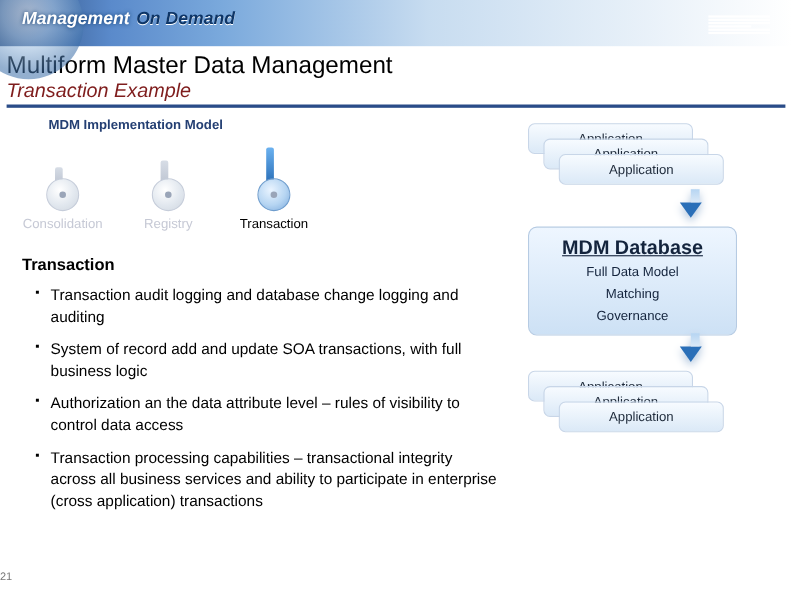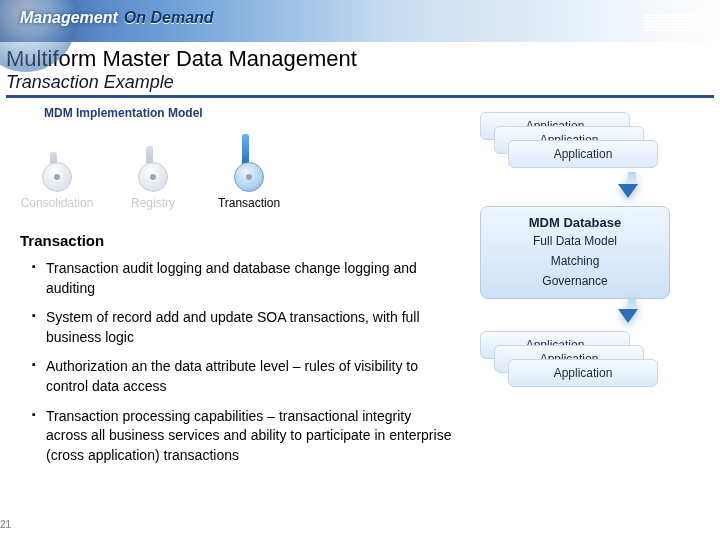--- a/index.html
+++ b/index.html
@@ -8,21 +8,21 @@
   .banner-text { position: absolute; left: 20px; top: 9px; display: flex; align-items: baseline; gap: 6px; }
   .iod { font-style: italic; font-weight: 700; color: #fff; font-size: 16px; text-shadow: 0 0 4px #114077; }
   .iod2 { font-style: italic; font-weight: 700; color: #0d3567; font-size: 16px; text-shadow: 0 1px 0 #fff; }
   .banner-circle { position: absolute; left: -24px; top: -28px; width: 100px; height: 100px; border-radius: 50%; background: radial-gradient(circle at 50% 40%, #fff 0%, #b8d4ef 30%, #3b6ea8 70%); opacity: .55; }
   .ibm-logo { position: absolute; right: 20px; top: 14px; width: 56px; height: 20px; }
   .ibm-bar { height: 2px; background: #fff; margin-bottom: 1px; }
   .ibm-logo .c1 { width: 100%; } .ibm-logo .c2 { width: 100%; } .ibm-logo .c3 { width: 100%; }
   .ibm-logo .c4 { width: 70%; } .ibm-logo .c5 { width: 100%; } .ibm-logo .c6 { width: 100%; }
 
   .title { font-size: 22px; font-weight: 400; color: #000; margin: 4px 0 0 6px; }
-  .subtitle { font-size: 18px; font-style: italic; color: #0f172a; margin: 0 0 0 6px; }
+  .subtitle { font-size: 18px; font-style: italic; color: #7f1d1d; margin: 0 0 0 6px; }
   .divider { height: 3px; background: #2a4c88; margin: 2px 6px 8px 6px; }
 
   .content { display: flex; padding: 0 14px; }
   .left { flex: 0 0 440px; }
   .right { flex: 1; position: relative; padding-top: 6px; }
 
   .section-label { font-size: 12px; font-weight: 700; color: #243f73; margin: 0 0 6px 30px; }
   .styles { display: flex; gap: 6px; margin-left: 6px; }
   .style { display: flex; flex-direction: column; align-items: center; width: 90px; }
   .dial { width: 30px; height: 30px; border-radius: 50%; background: radial-gradient(circle at 40% 35%, #fff, #e2e8ef 55%, #cfd6df 100%); border: 1px solid #c6cdda; position: relative; }
@@ -45,21 +45,21 @@
   .bullets li::before { content: "▪"; position: absolute; left: 0; top: 0; color: #000; font-size: 11px; }
 
   .stack { position: relative; height: 62px; margin-left: 26px; }
   .app-box { position: absolute; width: 150px; height: 28px; border-radius: 6px; background: linear-gradient(#f7fbff,#dbe9f7); border: 1px solid #c8d6e8; font-size: 12px; color: #1e2a3a; display: flex; align-items: center; justify-content: center; }
   .a1 { left: 0; top: 0; } .a2 { left: 14px; top: 14px; } .a3 { left: 28px; top: 28px; }
   .arrow { width: 0; height: 0; margin: 10px auto 8px auto; }
   .arrow.down { border-left: 10px solid transparent; border-right: 10px solid transparent; border-top: 14px solid #2a6fb8; filter: drop-shadow(0 4px 4px #b0c5dd); }
   .arrow.down::before { content: ""; display: block; width: 8px; height: 12px; background: linear-gradient(#b6d5f2,#dbe9f7); margin: -26px auto 0 auto; }
 
   .mdm-box { margin-left: 26px; width: 190px; border-radius: 8px; background: linear-gradient(#eef6ff,#cde1f5); border: 1px solid #b6cbe3; padding: 8px 6px 10px 6px; text-align: center; }
-  .mdm-title { font-size: 13px; font-weight: 700; color: #14243d; }
+  .mdm-title { font-size: 18px; font-weight: 700; color: #14243d; text-decoration: underline; }
   .mdm-sub { font-size: 12px; color: #14243d; margin-top: 4px; }
   .mdm-box .pill { margin-top: 6px; font-size: 12px; }
 
   .arrow-wrap { margin-left: 96px; }
 
   .pagenum { position: absolute; left: 0; bottom: 10px; font-size: 10px; color: #777; }
 </style>
 </head>
 <body>
 

